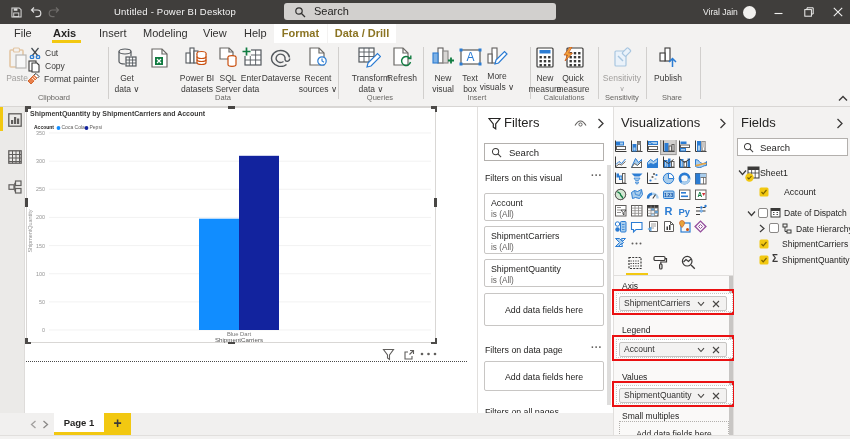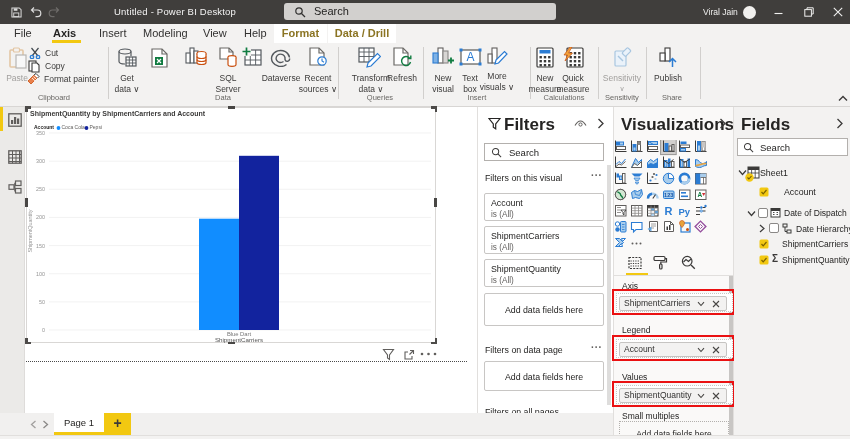--- a/index.html
+++ b/index.html
@@ -26,21 +26,21 @@
 
 #sidebar{left:0;top:107px;width:25px;height:306px;background:#ebeae8;border-right:1px solid #dedcda;box-sizing:border-box;}
 #canvas{left:25px;top:107px;width:452px;height:306px;background:#fff;}
 #filters{left:477px;top:107px;width:136px;height:308px;background:#fff;border-left:1px solid #e1dfdd;box-sizing:border-box;}
 #vizpane{left:613px;top:107px;width:120px;height:332px;background:#faf9f8;border-left:1px solid #e1dfdd;box-sizing:border-box;padding-left:43px;}
 #fieldspane{white-space:nowrap;left:733px;top:107px;width:117px;height:328px;background:#f3f2f1;border-left:1px solid #e1dfdd;box-sizing:border-box;}
 
 #footer{left:0;top:413px;width:613px;height:22px;background:#f1f0ef;}
 #statusbar{left:0;top:435px;width:850px;height:4px;background:#f3f2f1;border-top:1px solid #e1dfdd;box-sizing:border-box;}
 .fcard{position:absolute;left:6px;width:120px;background:#fff;border:1px solid #c8c6c4;border-radius:2px;box-sizing:border-box;}
-.pane-title{font-weight:bold;font-size:17px;color:#252423;}
+.pane-title{font-weight:normal;font-size:13px;color:#252423;}
 .redbox{position:absolute;left:-2px;width:122px;height:26px;border:2.5px solid #ea1112;box-sizing:border-box;z-index:5;}
 .vzdd{position:absolute;left:5px;top:5px;width:108px;height:15px;background:#f3f2f1;border:1px solid #c6c4c2;border-radius:2px;box-sizing:border-box;font-size:8.5px;color:#323130;line-height:13px;}
 .vzlabel{position:absolute;left:8px;font-size:8.5px;color:#252423;}
 </style>
 </head>
 <body>
 <div id="titlebar" class="abs">
   <svg style="left:11px;top:7px" width="11" height="11" viewBox="0 0 12 12">
       <path d="M1 1h8l2 2v8H1z" fill="none" stroke="#dcdcdc" stroke-width="1.1"></path>
       <rect x="3" y="6.5" width="5.5" height="4" fill="none" stroke="#dcdcdc" stroke-width="1"></rect>
@@ -141,36 +141,40 @@
     </svg>
 
   <svg class="abs" style="left:185px;top:4px" width="23" height="21" viewBox="0 0 23 21">
       <rect x="5" y="1" width="4" height="15" fill="#fff" stroke="#54595e" stroke-width="1.1"></rect>
       <rect x="1" y="6" width="4" height="10" fill="#fff" stroke="#54595e" stroke-width="1.1"></rect>
       <rect x="9" y="4" width="4" height="12" fill="#fff" stroke="#54595e" stroke-width="1.1"></rect>
       <ellipse cx="16.5" cy="6.5" rx="4.5" ry="2" fill="#fff" stroke="#ca5010" stroke-width="1.2"></ellipse>
       <path d="M12 6.5v9c0 1.1 2 2 4.5 2s4.5-.9 4.5-2v-9" fill="#fff" stroke="#ca5010" stroke-width="1.2"></path>
       <path d="M12 9.5c0 1.1 2 2 4.5 2s4.5-.9 4.5-2M12 12.5c0 1.1 2 2 4.5 2s4.5-.9 4.5-2" fill="none" stroke="#ca5010" stroke-width="1.2"></path>
     </svg>
+  <div class="rlabel" style="left:137px;top:30px">Power BI
+datasets</div>
 
   <svg class="abs" style="left:219px;top:4px" width="19" height="21" viewBox="0 0 19 21">
       <path d="M1 1h9l4 4v7h-13z" fill="#fff" stroke="#6b6966" stroke-width="1.2"></path>
       <path d="M10 1v4h4" fill="none" stroke="#6b6966" stroke-width="1.2"></path>
       <ellipse cx="13" cy="10.5" rx="4" ry="1.8" fill="#fff" stroke="#ca5010" stroke-width="1.2"></ellipse>
       <path d="M9 10.5v7c0 1 1.8 1.8 4 1.8s4-.8 4-1.8v-7" fill="#fff" stroke="#ca5010" stroke-width="1.2"></path>
     </svg>
   <div class="rlabel" style="left:168px;top:30px">SQL
 Server</div>
 
   <svg class="abs" style="left:242px;top:4px" width="20" height="21" viewBox="0 0 20 21">
       <rect x="3" y="3" width="16" height="15" fill="#fff" stroke="#54595e" stroke-width="1.2"></rect>
       <path d="M3 8h16M3 13h16M8.3 3v15M13.6 3v15" stroke="#54595e" stroke-width="0.9"></path>
       <rect x="0" y="0" width="9" height="9" fill="#f3f2f1"></rect>
       <path d="M4.5 0.5v8M0.5 4.5h8" stroke="#107c41" stroke-width="1.7"></path>
     </svg>
+  <div class="rlabel" style="left:191px;top:30px">Enter
+data</div>
 
   <svg class="abs" style="left:270px;top:5px" width="22" height="19" viewBox="0 0 22 19">
       <path d="M16.5 16.5 A9 8 0 1 1 19.5 9.5" fill="none" stroke="#54595e" stroke-width="1.4"></path>
       <path d="M13.5 13.5 A4.5 4.2 0 1 1 15 9.5 L15 11.5 A2 2 0 0 0 19.5 10.5" fill="none" stroke="#54595e" stroke-width="1.4"></path>
     </svg>
   <div class="rlabel" style="left:221px;top:30px">Dataverse</div>
 
   <svg class="abs" style="left:309px;top:4px" width="19" height="21" viewBox="0 0 19 21">
       <path d="M1 1h9l5 5v12H1z" fill="#fff" stroke="#6b6966" stroke-width="1.2"></path>
       <path d="M10 1v5h5" fill="none" stroke="#6b6966" stroke-width="1.2"></path>
@@ -763,16 +767,16 @@
   <div class="abs" style="left:48px;top:148px;font-size:8.5px;color:#252423">ShipmentQuantity</div>
 </circle>
   </div>
 <div id="footer" class="abs">
   <svg class="abs" style="left:30px;top:7px" width="7" height="9" viewBox="0 0 7 9">
       <path d="M5.5 1 1.5 4.5 5.5 8" fill="none" stroke="#a19f9d" stroke-width="1.3"></path>
     </svg>
   <svg class="abs" style="left:42px;top:7px" width="7" height="9" viewBox="0 0 7 9">
       <path d="M1.5 1 5.5 4.5 1.5 8" fill="none" stroke="#8a8886" stroke-width="1.3"></path>
     </svg>
-  <div class="abs" style="left:54px;top:0;width:50px;height:22px;background:#fff;text-align:center;font-size:9.5px;font-weight:normal;color:#252423;line-height:20px">Page 1<div class="abs" style="left:0;bottom:0;width:50px;height:3px;background:#f2c811"></div></div>
+  <div class="abs" style="left:54px;top:0;width:50px;height:22px;background:#fff;text-align:center;font-size:9.5px;font-weight:bold;color:#252423;line-height:20px">Page 1<div class="abs" style="left:0;bottom:0;width:50px;height:3px;background:#f2c811"></div></div>
   <div class="abs" style="left:104px;top:0;width:27px;height:22px;background:#f2c811;text-align:center;color:#3b3a39;font-size:14px;font-weight:bold;line-height:21px">+</div>
 </div>
 <div id="statusbar" class="abs"></div>
 
 </body></html>

